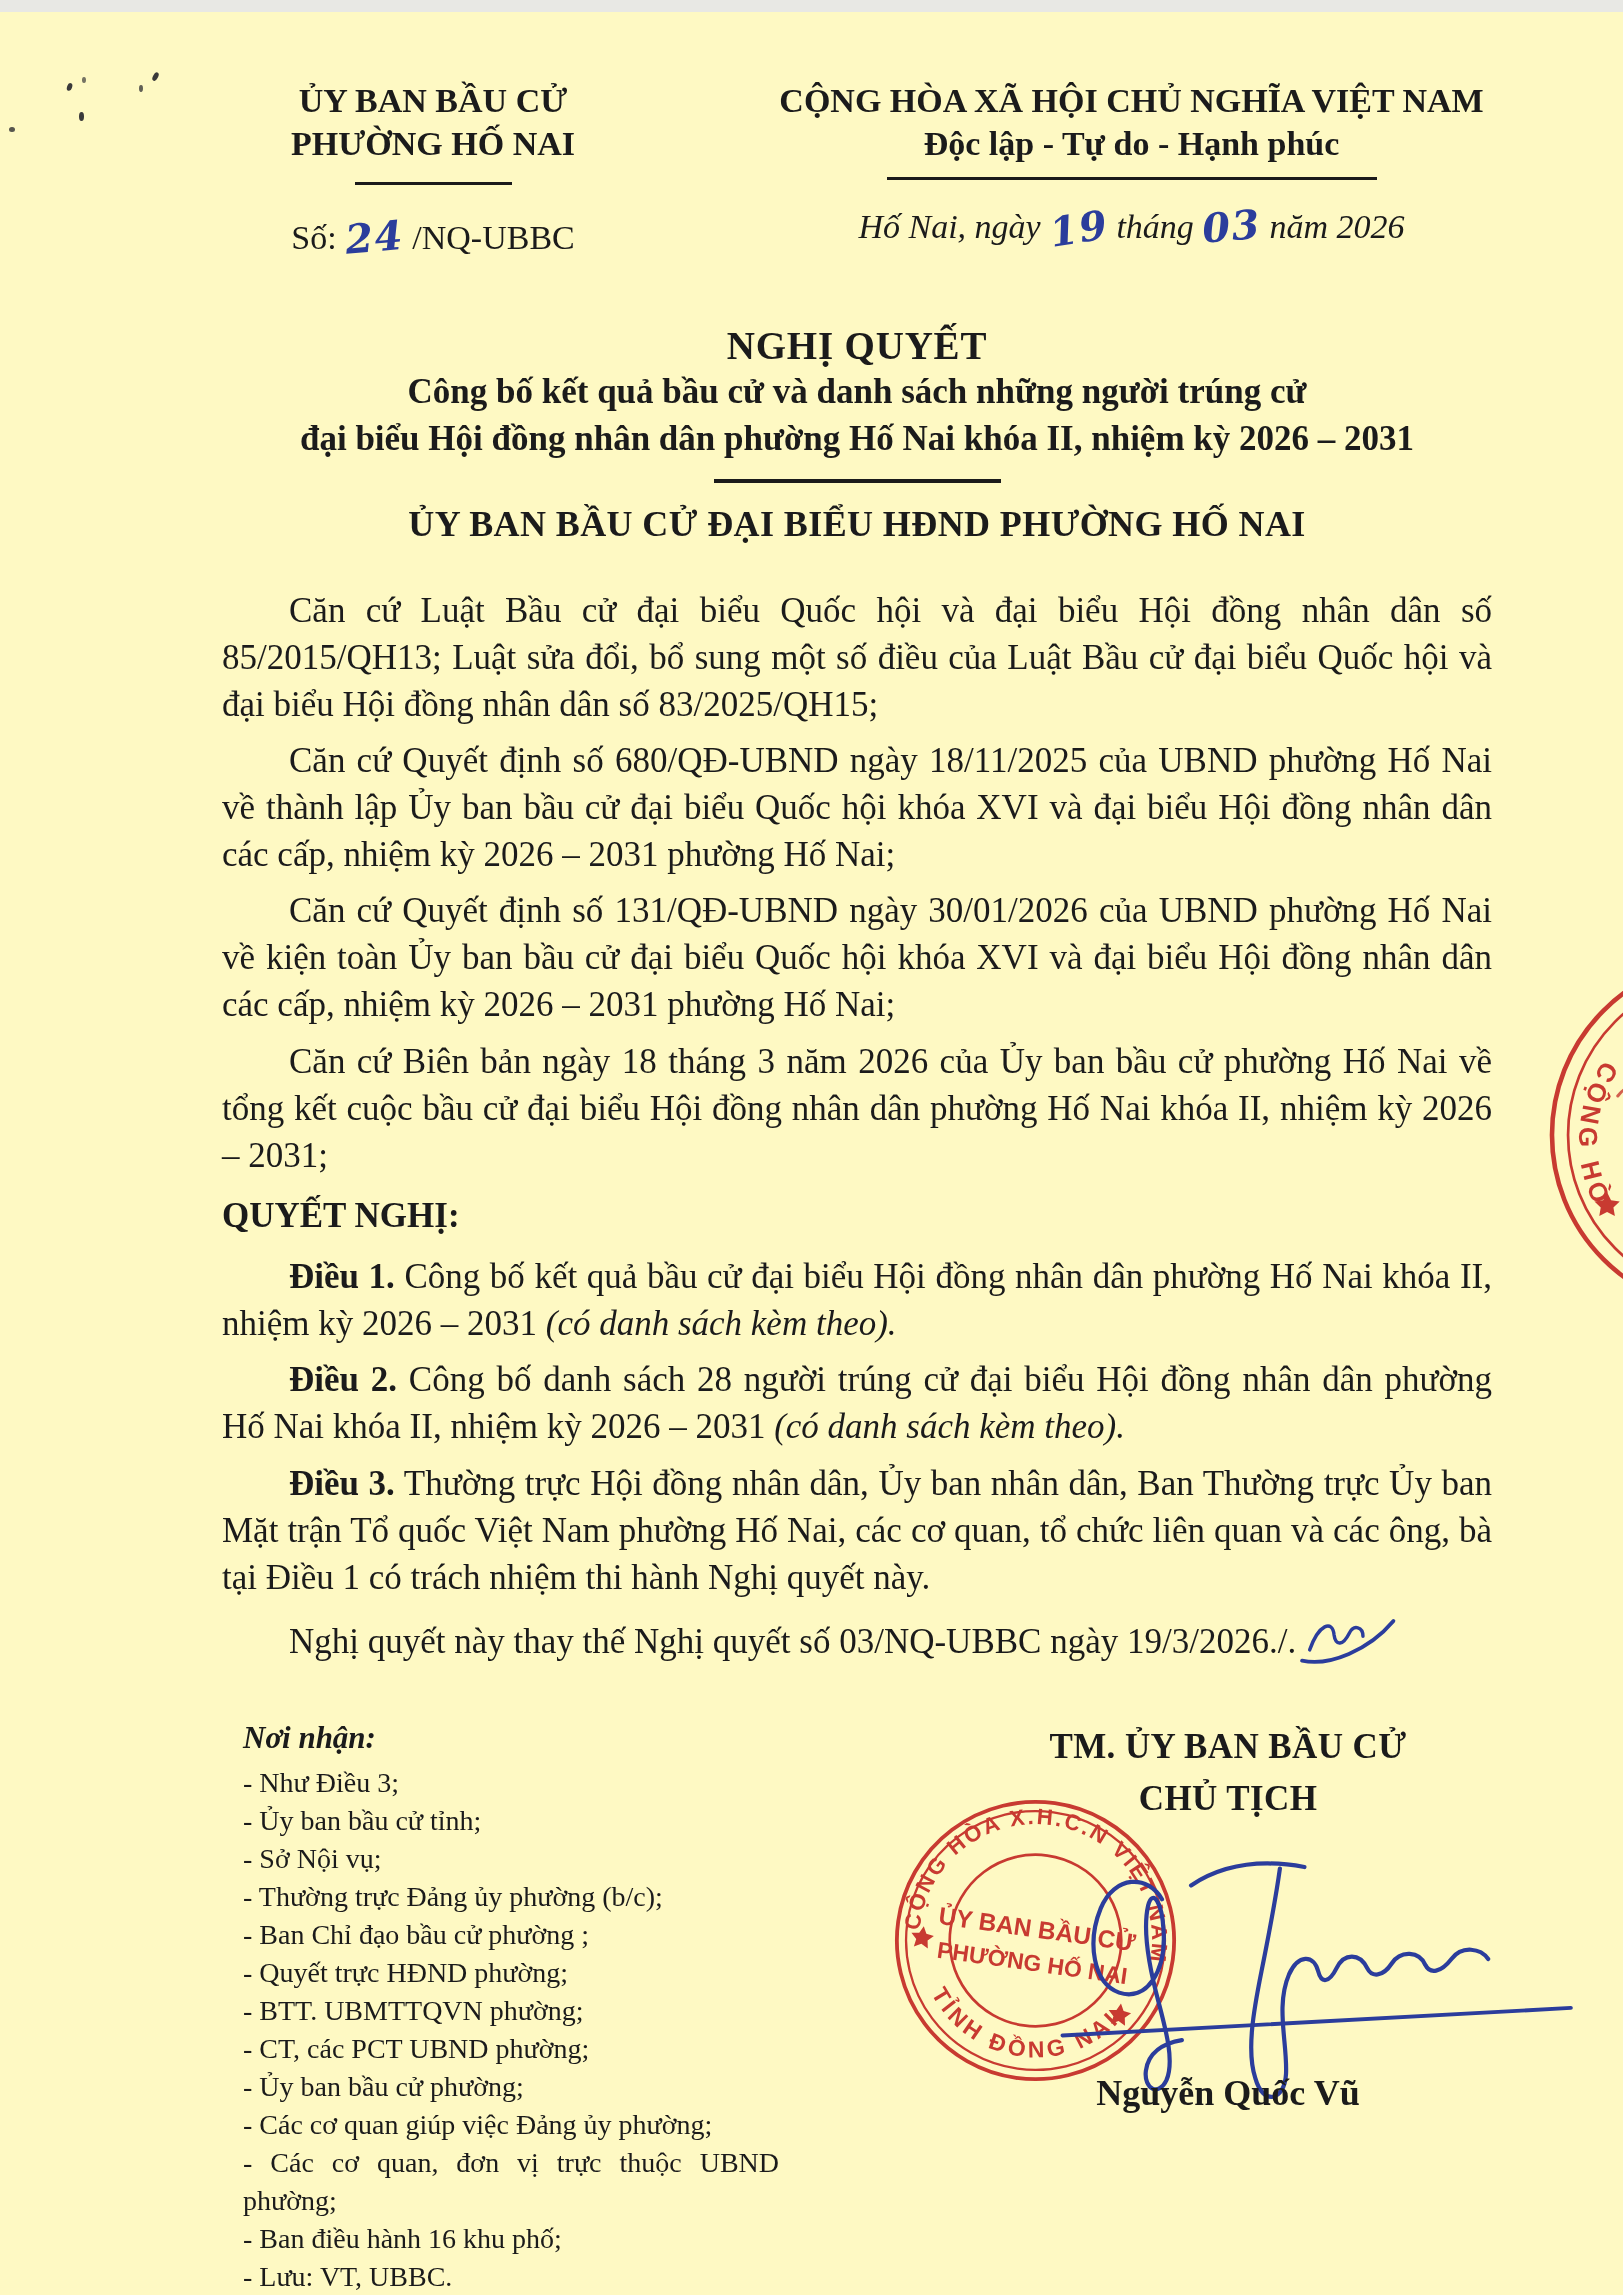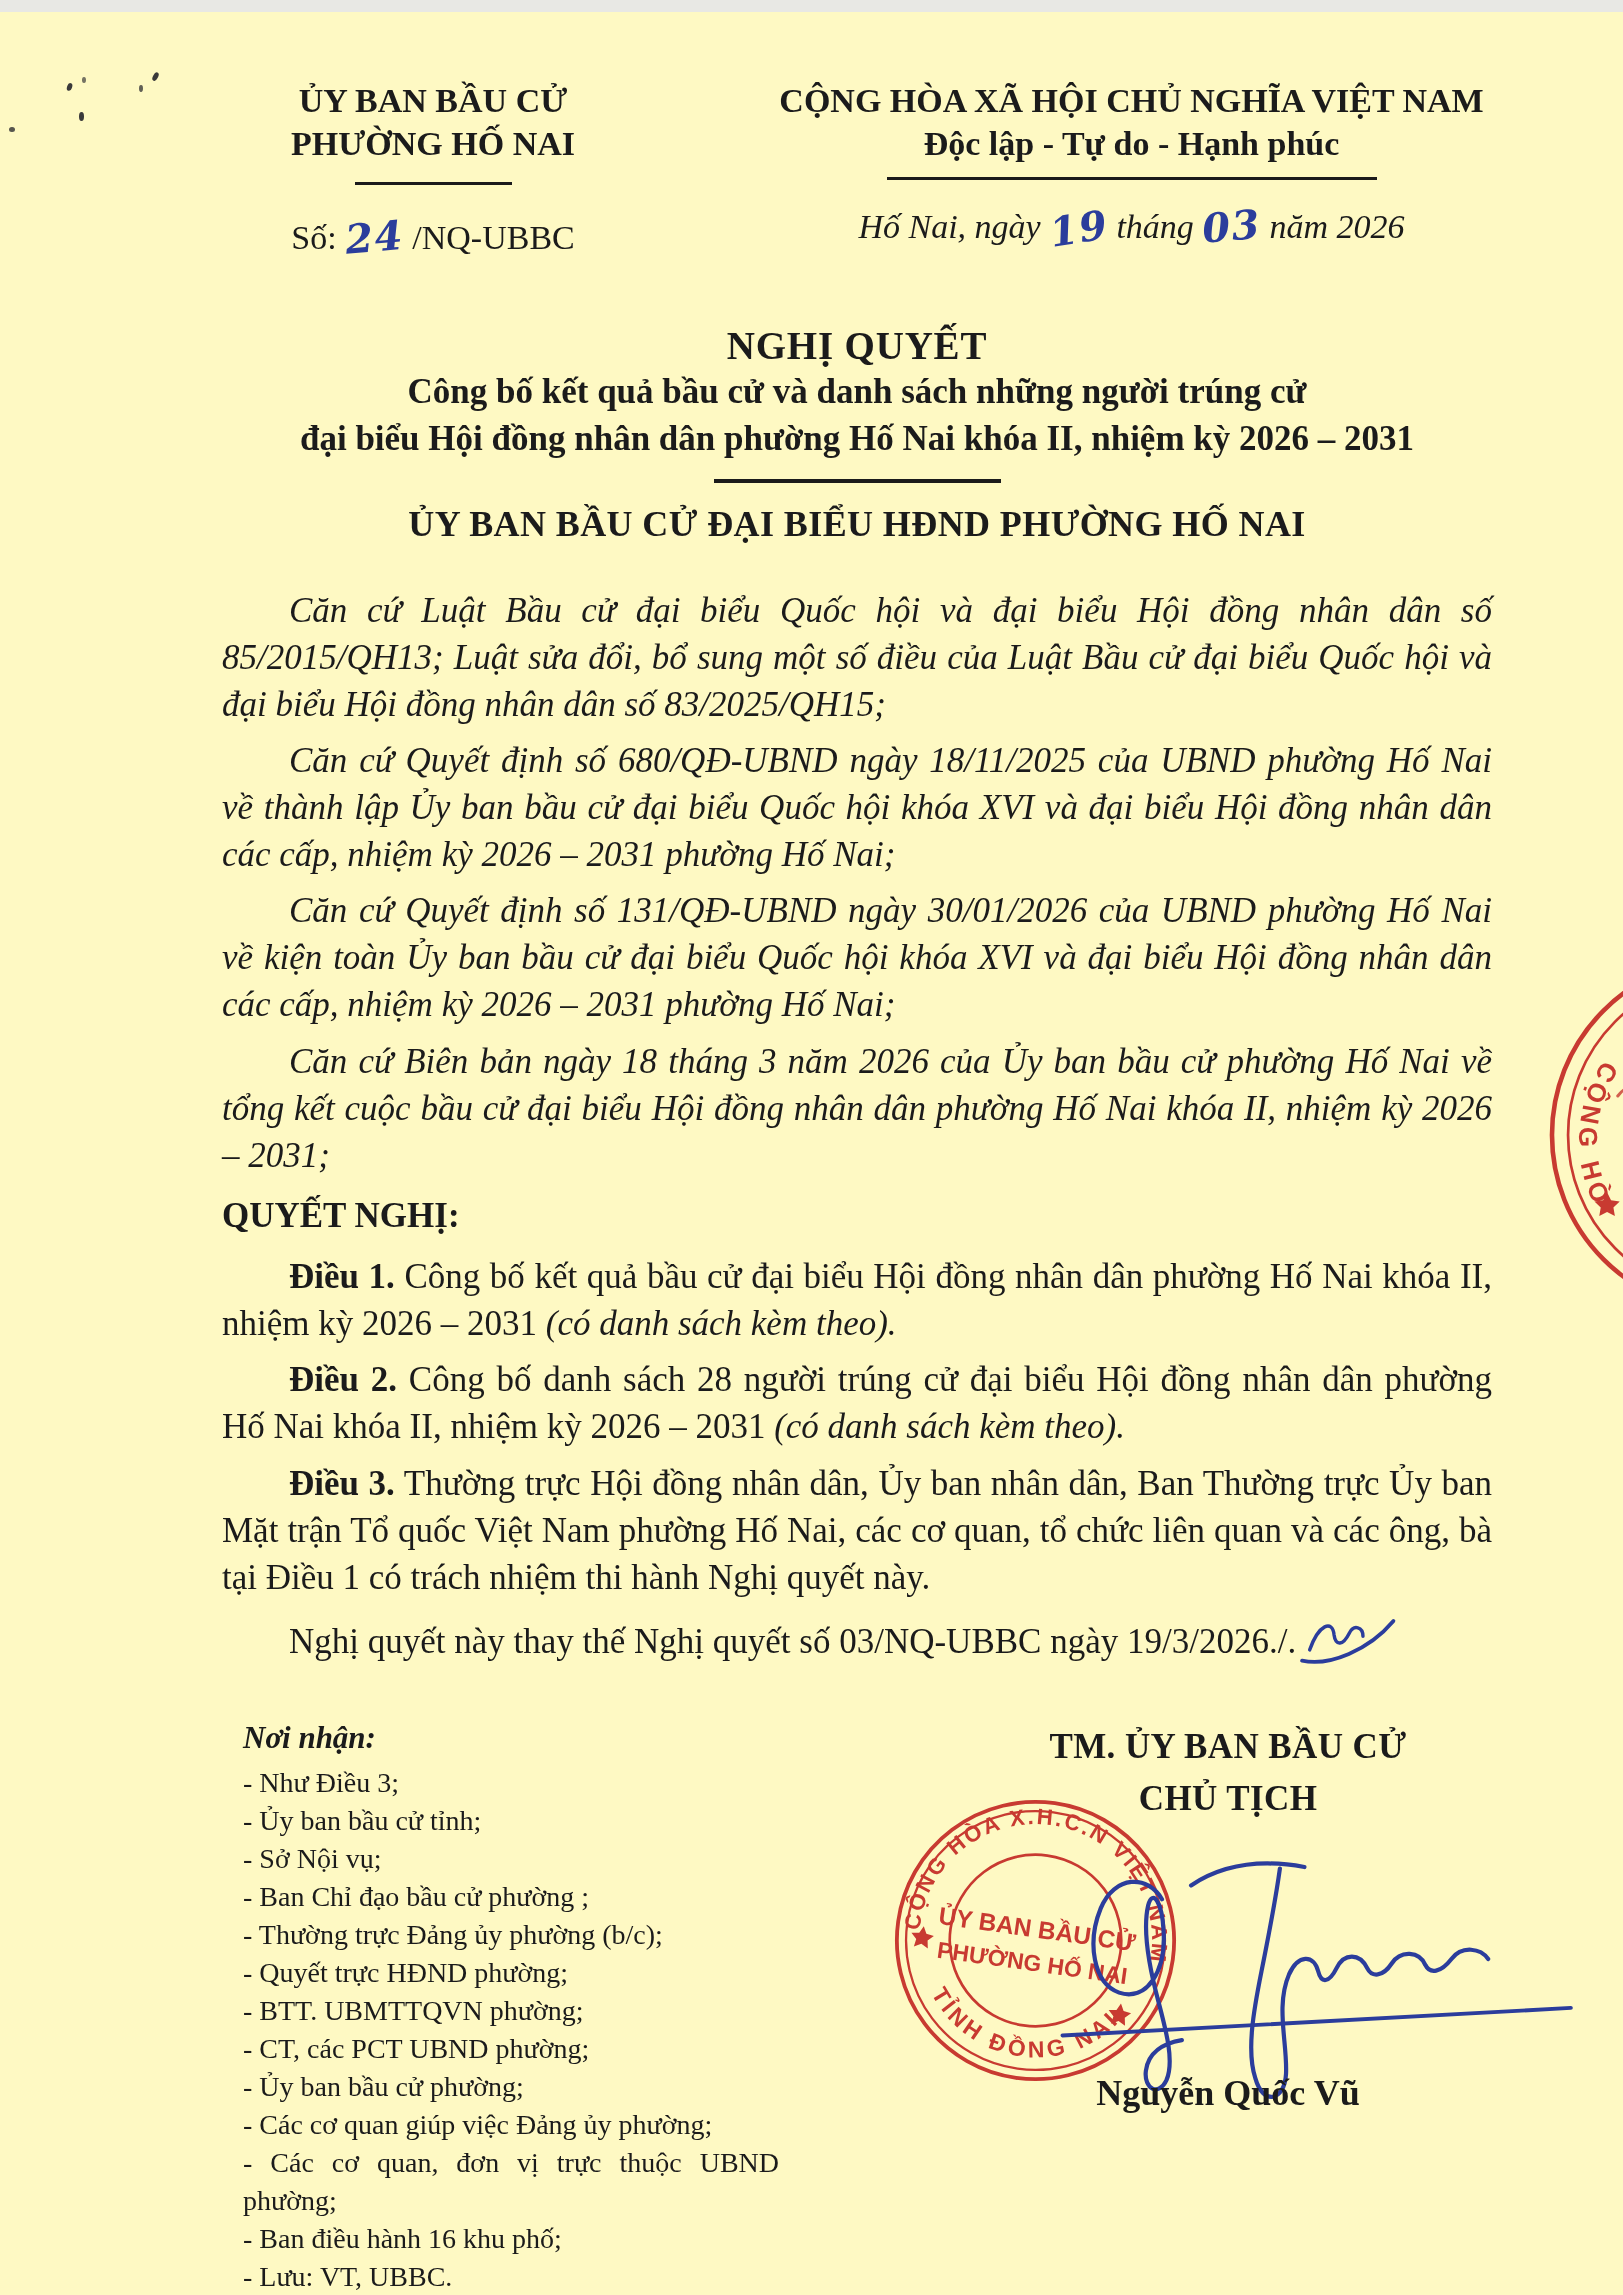--- a/index.html
+++ b/index.html
@@ -23,21 +23,21 @@
   .hw.day{transform:rotate(-9deg) translateY(4.6px);}
   
   .title-block{position:absolute;left:222px;top:312px;width:1270px;text-align:center;}
   .doc-title{font-size:39px;font-weight:bold;line-height:44px;letter-spacing:0.8px;}
   .doc-sub{font-size:35px;font-weight:bold;line-height:47px;}
   .title-rule{width:287px;height:3.8px;background:#1b1b1b;margin:17px auto 0;}
   .org-line{font-size:36px;font-weight:bold;margin-top:20px;letter-spacing:0.4px;}
   
   .body-flow{position:absolute;left:222px;top:575px;width:1270px;}
   .body-flow p{margin:0 0 9.2px 0;font-size:35px;line-height:47px;text-align:justify;text-indent:67px;}
-  p.whereas{font-style:italic;}
+  p.whereas{}
   .resolve{font-size:36px;font-weight:bold;text-align:center;text-indent:0 !important;margin:13.8px 0 13.8px 0 !important;line-height:43px;}
   .art-label{font-weight:bold;}
   .art-italic{font-style:italic;}
   .closing-wrap{white-space:nowrap;}
   .squiggle{display:inline-block;vertical-align:-17px;margin-left:3.1px;}
   
   .recipients{position:absolute;left:243px;top:1708px;width:536px;}
   .recipients-heading{font-size:31px;font-weight:bold;font-style:italic;margin-bottom:7.7px;}
   .recipients ul{list-style:none;margin:0;padding:0;}
   .recipients li{font-size:28px;line-height:38px;text-align:justify;}
@@ -112,22 +112,22 @@
       <path d="M4 66 C 40 74, 92 52, 124 14" fill="none" stroke="#2b3d9c" stroke-width="5" stroke-linecap="round"></path>
     </svg></span></p>
   </div>
 
   <div class="recipients">
     <div class="recipients-heading">Nơi nhận:</div>
     <ul>
       <li>- Như Điều 3;</li>
       <li>- Ủy ban bầu cử tỉnh;</li>
       <li>- Sở Nội vụ;</li>
+      <li>- Thường trực Đảng ủy phường (b/c);</li>
       <li>- Ban Chỉ đạo bầu cử phường ;</li>
-      <li>- Thường trực Đảng ủy phường (b/c);</li>
       <li>- Quyết trực HĐND phường;</li>
       <li>- BTT. UBMTTQVN phường;</li>
       <li>- CT, các PCT UBND phường;</li>
       <li>- Ủy ban bầu cử phường;</li>
       <li>- Các cơ quan giúp việc Đảng ủy phường;</li>
       <li>- Các cơ quan, đơn vị trực thuộc UBND phường;</li>
       <li>- Ban điều hành 16 khu phố;</li>
       <li>- Lưu: VT, UBBC.</li>
     </ul>
   </div>

